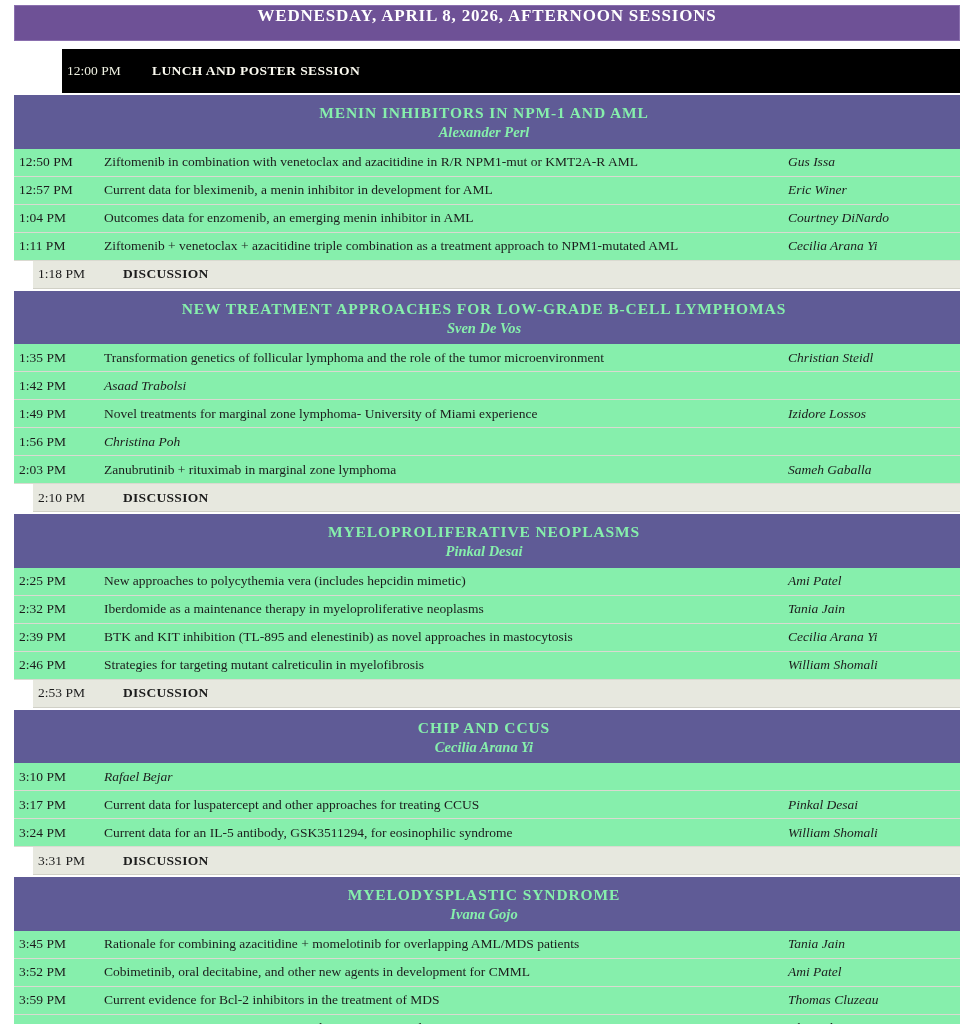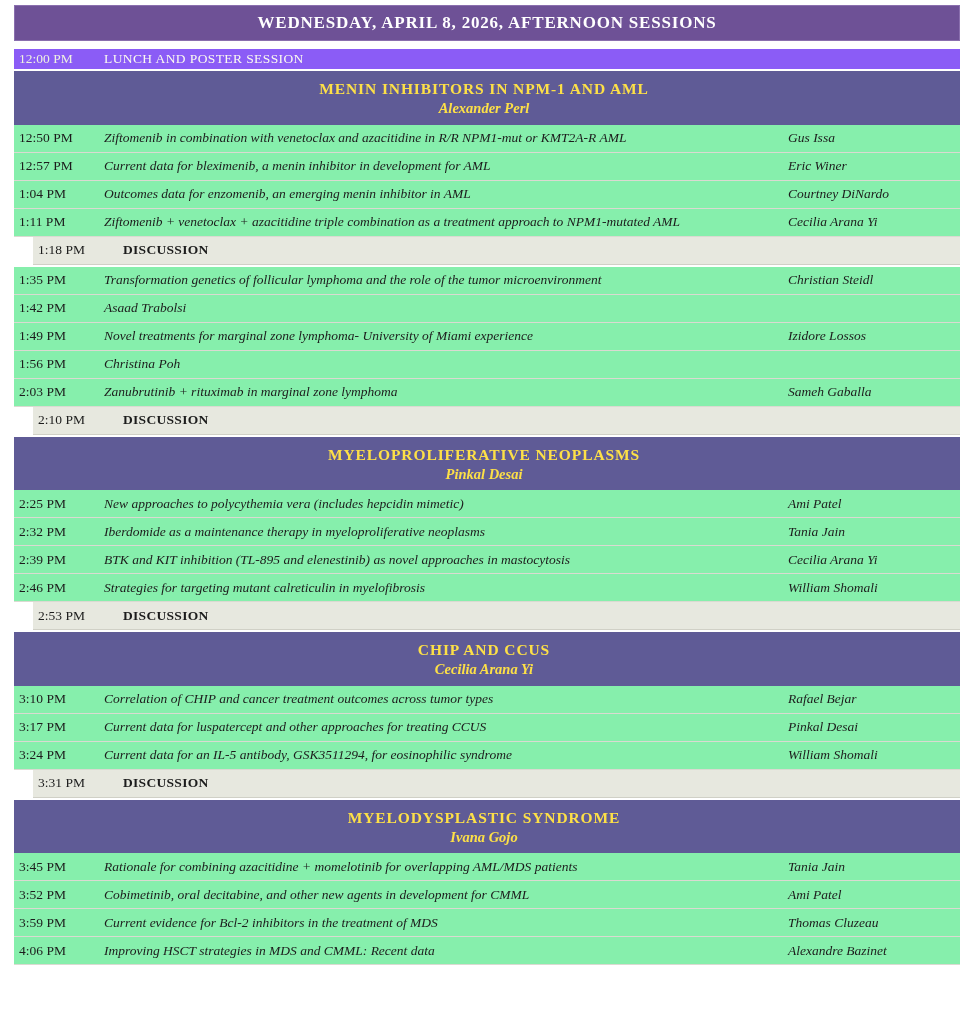--- a/index.html
+++ b/index.html
@@ -19,58 +19,58 @@
     min-height: 1024px;
     padding: 5px 17px 4px 14px;
     background: #ffffff;
   }
   .banner {
     height: 36px;
     background: #6e5196;
     border: 1px solid #8a6fae;
     box-sizing: border-box;
     display: flex;
-    align-items: center;
     justify-content: center;
     color: #ffffff;
     font-weight: bold;
     font-size: 17px;
     letter-spacing: 0.8px;
     margin-bottom: 8px;
   }
   .lunch-row {
-    height: 20px;
-    background: #8b5cf6;
+    height: 44px;
+    background: #000000;
     display: flex;
     align-items: center;
     margin-bottom: 2px;
+    margin-left: 48px;
   }
   .time {
     flex: none;
     width: 85px;
     padding-left: 5px;
     box-sizing: content-box;
     font-size: 13.5px;
     white-space: nowrap;
   }
   .lunch-row .time {
     color: #eef0e1;
   }
   .lunch-label {
     color: #fbfaf0;
-    font-weight: normal;
+    font-weight: bold;
     font-size: 13.5px;
     letter-spacing: 0.4px;
   }
   .session {
     margin-bottom: 2px;
   }
   .session-header {
     background: #5f5b96;
-    color: #fde047;
+    color: #86efac;
     text-align: center;
     padding: 8px 16px 7px 10px;
   }
   .session-title {
     font-weight: bold;
     font-size: 15.5px;
     letter-spacing: 0.9px;
     line-height: 1.25;
   }
   .session-chair {
@@ -86,21 +86,20 @@
     align-items: center;
     border-bottom: 1px solid #dadad1;
     background: #86efac;
   }
   .talk-title {
     flex: 1;
     font-size: 13.5px;
     padding-right: 10px;
     white-space: nowrap;
     overflow: hidden;
-    font-style: italic;
   }
   .speaker {
     flex: none;
     width: 172px;
     font-style: italic;
     font-size: 13.5px;
     white-space: nowrap;
   }
   .row.discussion {
     background: #e7e8df;
@@ -159,20 +158,24 @@
     <span class="speaker">Cecilia Arana Yi</span>
   </div>
 </div>
     <div class="row discussion">
       <span class="time">1:18 PM</span>
       <span class="disc-label">DISCUSSION</span>
     </div>
   </section>
 
   <section class="session">
+    <header class="session-header">
+      <div class="session-title">NEW TREATMENT APPROACHES FOR LOW-GRADE B-CELL LYMPHOMAS</div>
+      <div class="session-chair">Sven De Vos</div>
+    </header>
     <div class="talks">
   <div class="row talk">
     <span class="time">1:35 PM</span>
     <span class="talk-title">Transformation genetics of follicular lymphoma and the role of the tumor microenvironment</span>
     <span class="speaker">Christian Steidl</span>
   </div>
 
   <div class="row talk">
     <span class="time">1:42 PM</span>
     <span class="speaker">Asaad Trabolsi</span>
@@ -238,21 +241,20 @@
   </section>
 
   <section class="session">
     <header class="session-header">
       <div class="session-title">CHIP AND CCUS</div>
       <div class="session-chair">Cecilia Arana Yi</div>
     </header>
     <div class="talks">
   <div class="row talk">
     <span class="time">3:10 PM</span>
-    <span class="talk-title">Correlation of CHIP and cancer treatment outcomes across tumor types</span>
     <span class="speaker">Rafael Bejar</span>
   </div>
 
   <div class="row talk">
     <span class="time">3:17 PM</span>
     <span class="talk-title">Current data for luspatercept and other approaches for treating CCUS</span>
     <span class="speaker">Pinkal Desai</span>
   </div>
 
   <div class="row talk">

